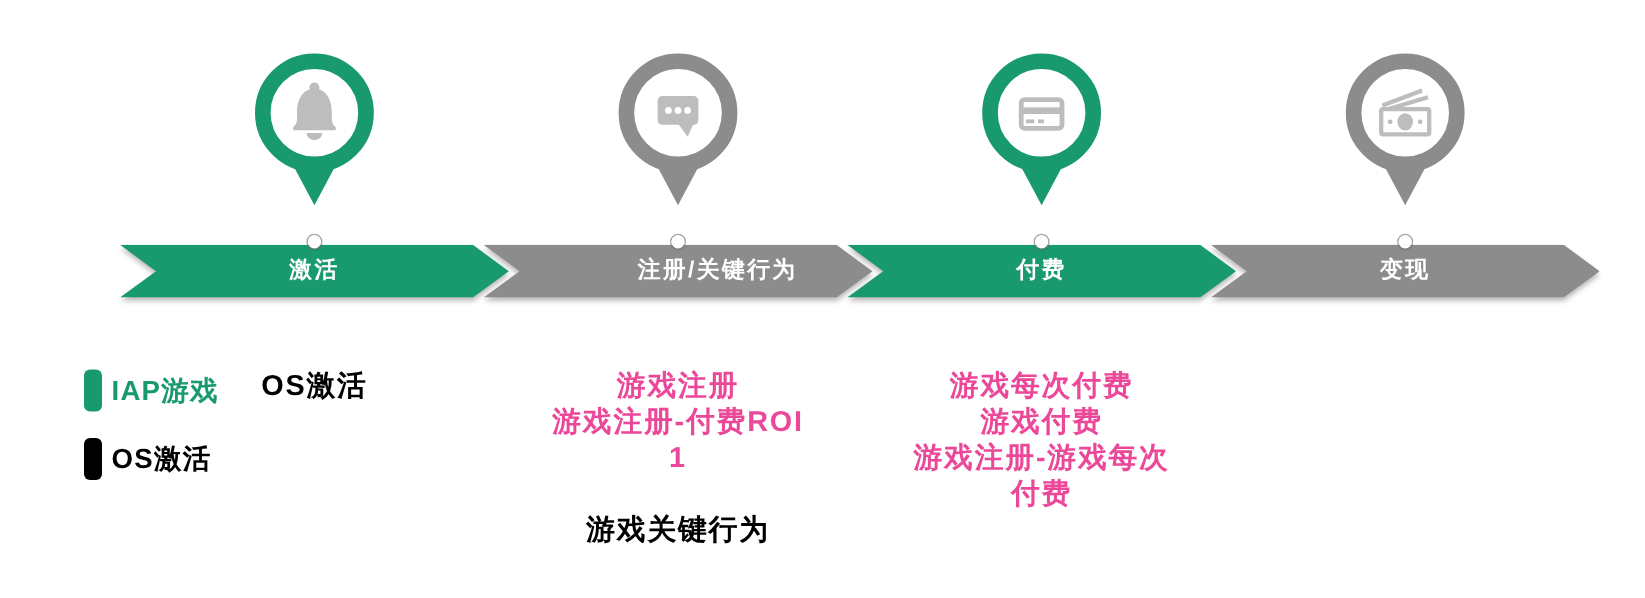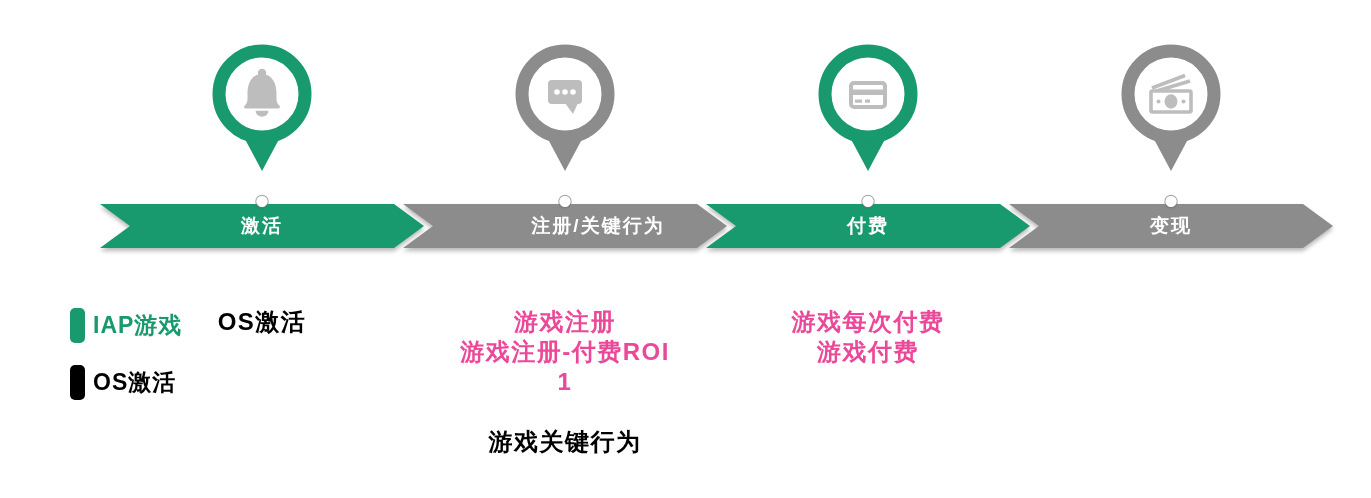--- a/index.html
+++ b/index.html
@@ -152,20 +152,21 @@
   <div class="metric-col" style="left:565px">
     <div class="metric green">游戏注册</div>
     <div class="metric green">游戏注册-付费ROI1</div>
     <div class="metric spacer"></div>
     <div class="metric black">游戏关键行为</div>
   </div>
 
   <div class="metric-col" style="left:868px">
     <div class="metric green">游戏每次付费</div>
     <div class="metric green">游戏付费</div>
+    <div class="metric green">游戏注册-游戏每次付费</div>
   </div>
 
   <div class="metric-col" style="left:1171px">
   </div>
 
   <div class="legend-item" style="top:308px">
     <div class="legend-swatch green"></div>
     <div class="legend-label green">IAP游戏</div>
   </div>
   <div class="legend-item" style="top:365px">

